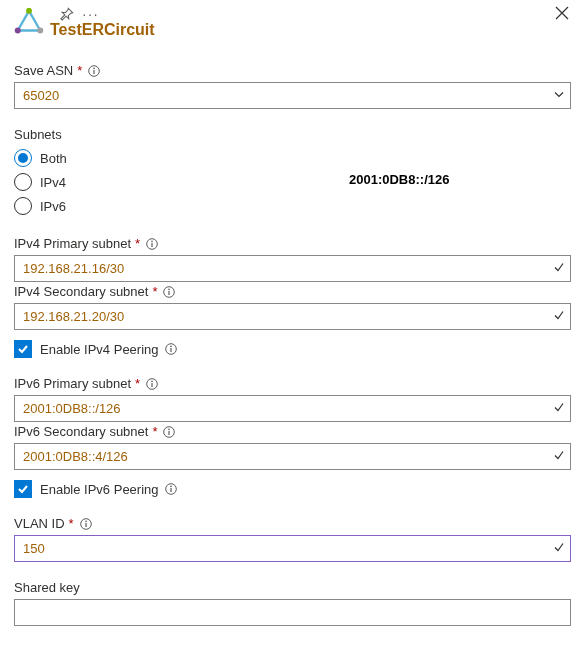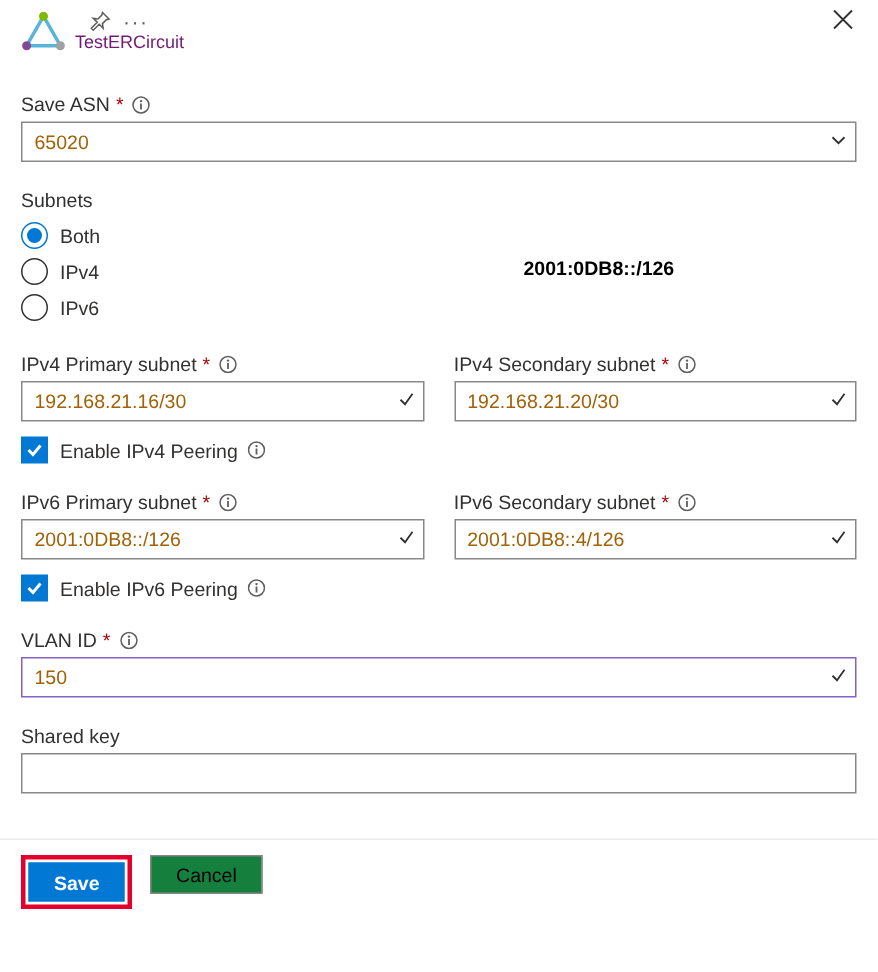--- a/index.html
+++ b/index.html
@@ -21,21 +21,21 @@
   .title {
     font-size: 19px; font-weight: 600; color: #323130;
   }
   .title-row { display: flex; align-items: center; }
   .title-actions {
     display: flex; align-items: center; gap: 8px; margin-left: 10px;
     color: #605e5c;
   }
   .title-actions svg { display: block; }
   .subtitle {
-    font-size: 12px; color: #701a75; margin-top: -1px;
+    font-size: 16px; color: #a16207; margin-top: -1px; font-weight: bold;
   }
   .close-btn {
     margin-left: auto; width: 16px; height: 16px;
     color: #323130;
   }
   .form { padding-top: 24px; }
   .field-label {
     display: flex; align-items: center;
     color: #323130; font-size: 13px;
     margin-bottom: 4px;
@@ -79,21 +79,21 @@
     border-radius: 50%; background: #0078d4;
   }
   .radio-label { font-size: 13px; }
   .radio-row-ipv4 { position: relative; }
   .floating-hint {
     position: absolute; left: 335px; top: 2px;
     font-size: 13px; font-weight: 600; color: #000;
     white-space: nowrap;
   }
   .two-col {
-    display: flex; gap: 20px;
+    display: flex; gap: 2px; flex-direction: column;
   }
   .two-col .col { flex: 1 1 0; min-width: 0; }
   .checkbox-row {
     display: flex; align-items: center; margin-top: 10px;
   }
   .checkbox {
     width: 18px; height: 18px;
     background: #0078d4;
     display: flex; align-items: center; justify-content: center;
     margin-right: 8px; flex: 0 0 auto;

